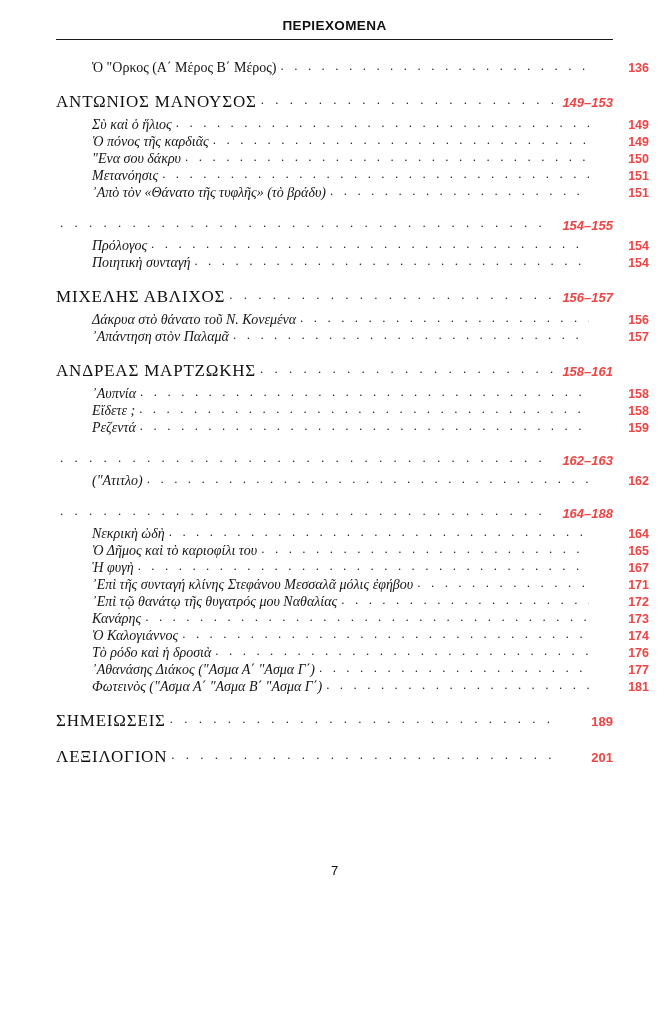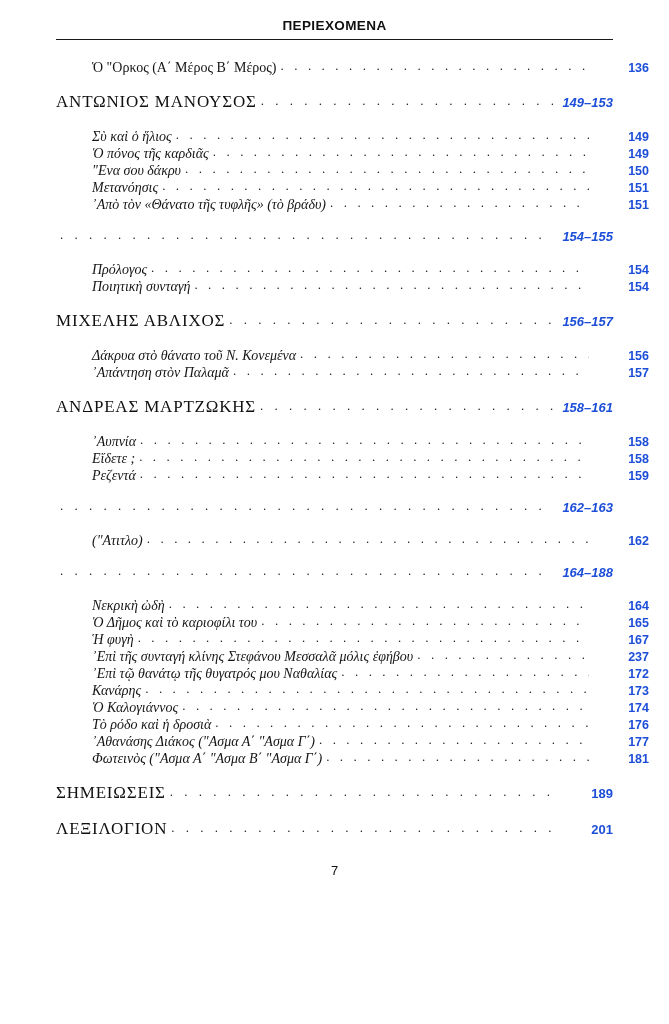--- a/index.html
+++ b/index.html
@@ -57,27 +57,28 @@
     letter-spacing: 3.6px;
     transform: translateY(-2px);
   }
   .entry .page-num {
     flex: 0 0 auto;
     text-align: right;
     min-width: 56px;
     font-family: "Liberation Sans", "DejaVu Sans", sans-serif;
     font-size: 12.5px;
     font-weight: bold;
-    color: #1d4ed8;
+    color: #ef4444;
   }
 
   
   .row-author {
     margin: 0 12px 2px 0;
     padding-top: 14px;
+    align-items: center;
   }
   .row-author .label {
     font-size: 17px;
     letter-spacing: 0.8px;
     color: #101010;
   }
   .row-author .page-num {
     font-style: italic;
     font-size: 13px;
   }
@@ -104,21 +105,21 @@
     padding-left: 36px;
   }
   .row-top .label {
     font-size: 14px;
   }
 
   .group {
     margin-bottom: 2px;
   }
   .group-items {
-    margin-top: 17px;
+    margin-top: 5px;
   }
 
   .footer {
     position: absolute;
     left: 0;
     right: 0;
     bottom: 26px;
     text-align: center;
     font-family: "Liberation Sans", "DejaVu Sans", sans-serif;
     font-size: 13px;
@@ -273,21 +274,21 @@
           <span class="page-num">165</span>
         </div>
         <div class="entry row-poem">
           <span class="label">Ἡ φυγὴ</span>
           <span class="leader">. . . . . . . . . . . . . . . . . . . . . . . . . . . . . . . . . . . . . . . . . . . . . . . . . . . . . .</span>
           <span class="page-num">167</span>
         </div>
         <div class="entry row-poem">
           <span class="label">᾿Επὶ τῆς συνταγή κλίνης Στεφάνου Μεσσαλᾶ μόλις ἐφήβου</span>
           <span class="leader">. . . . . . . . . . . . . . . . . . . . . . . . . . . . . . . . . . . . . . . . . . . . . . . . . . . . . .</span>
-          <span class="page-num">237</span>
+          <span class="page-num">171</span>
         </div>
         <div class="entry row-poem">
           <span class="label">᾿Επὶ τῷ θανάτῳ τῆς θυγατρός μου Ναθαλίας</span>
           <span class="leader">. . . . . . . . . . . . . . . . . . . . . . . . . . . . . . . . . . . . . . . . . . . . . . . . . . . . . .</span>
           <span class="page-num">172</span>
         </div>
         <div class="entry row-poem">
           <span class="label">Κανάρης</span>
           <span class="leader">. . . . . . . . . . . . . . . . . . . . . . . . . . . . . . . . . . . . . . . . . . . . . . . . . . . . . .</span>
           <span class="page-num">173</span>

